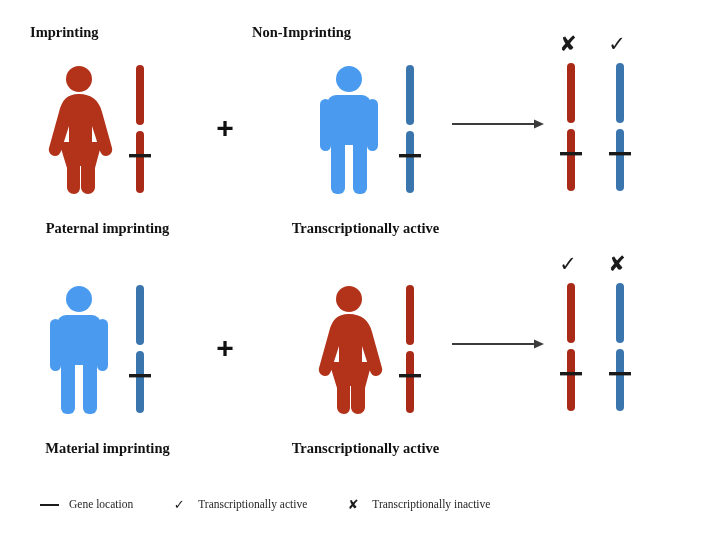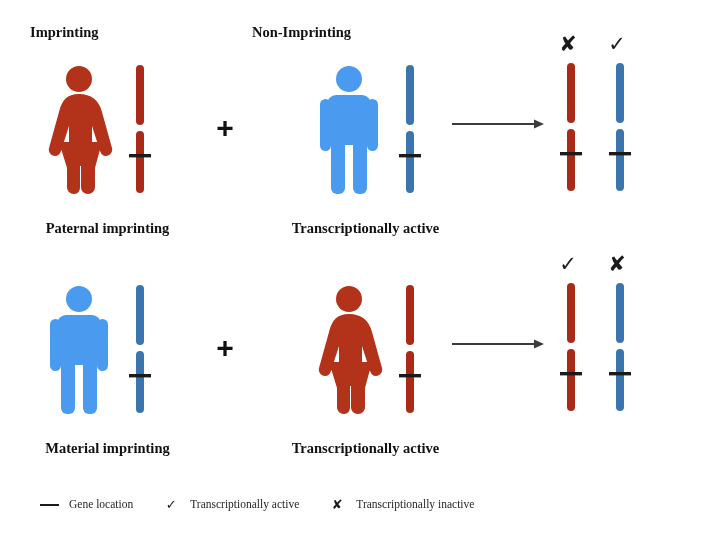--- a/index.html
+++ b/index.html
@@ -102,20 +102,21 @@
 
   
   #legend {
     position: absolute;
     left: 38px;
     top: 492px;
     width: 640px;
     height: 24px;
     display: flex;
     align-items: center;
+    gap: 8px;
   }
   .legend-item {
     display: flex;
     align-items: center;
     white-space: nowrap;
     margin-right: 26px;
   }
   .legend-glyph {
     display: inline-block;
     width: 24px;

